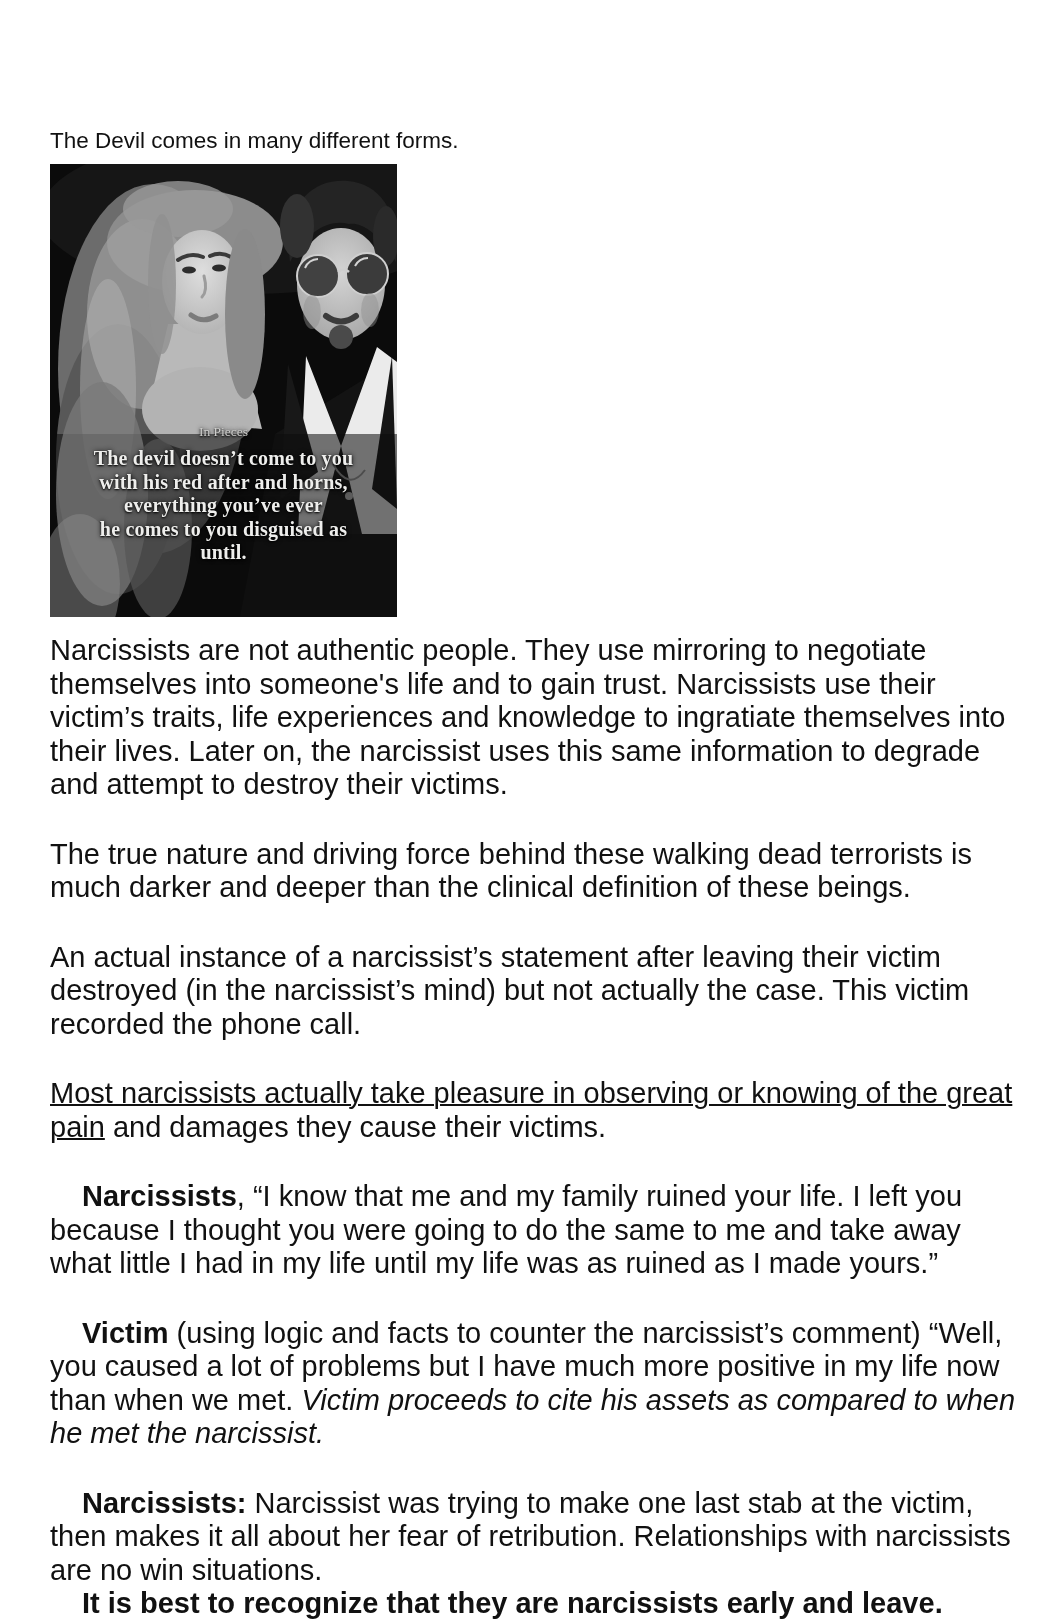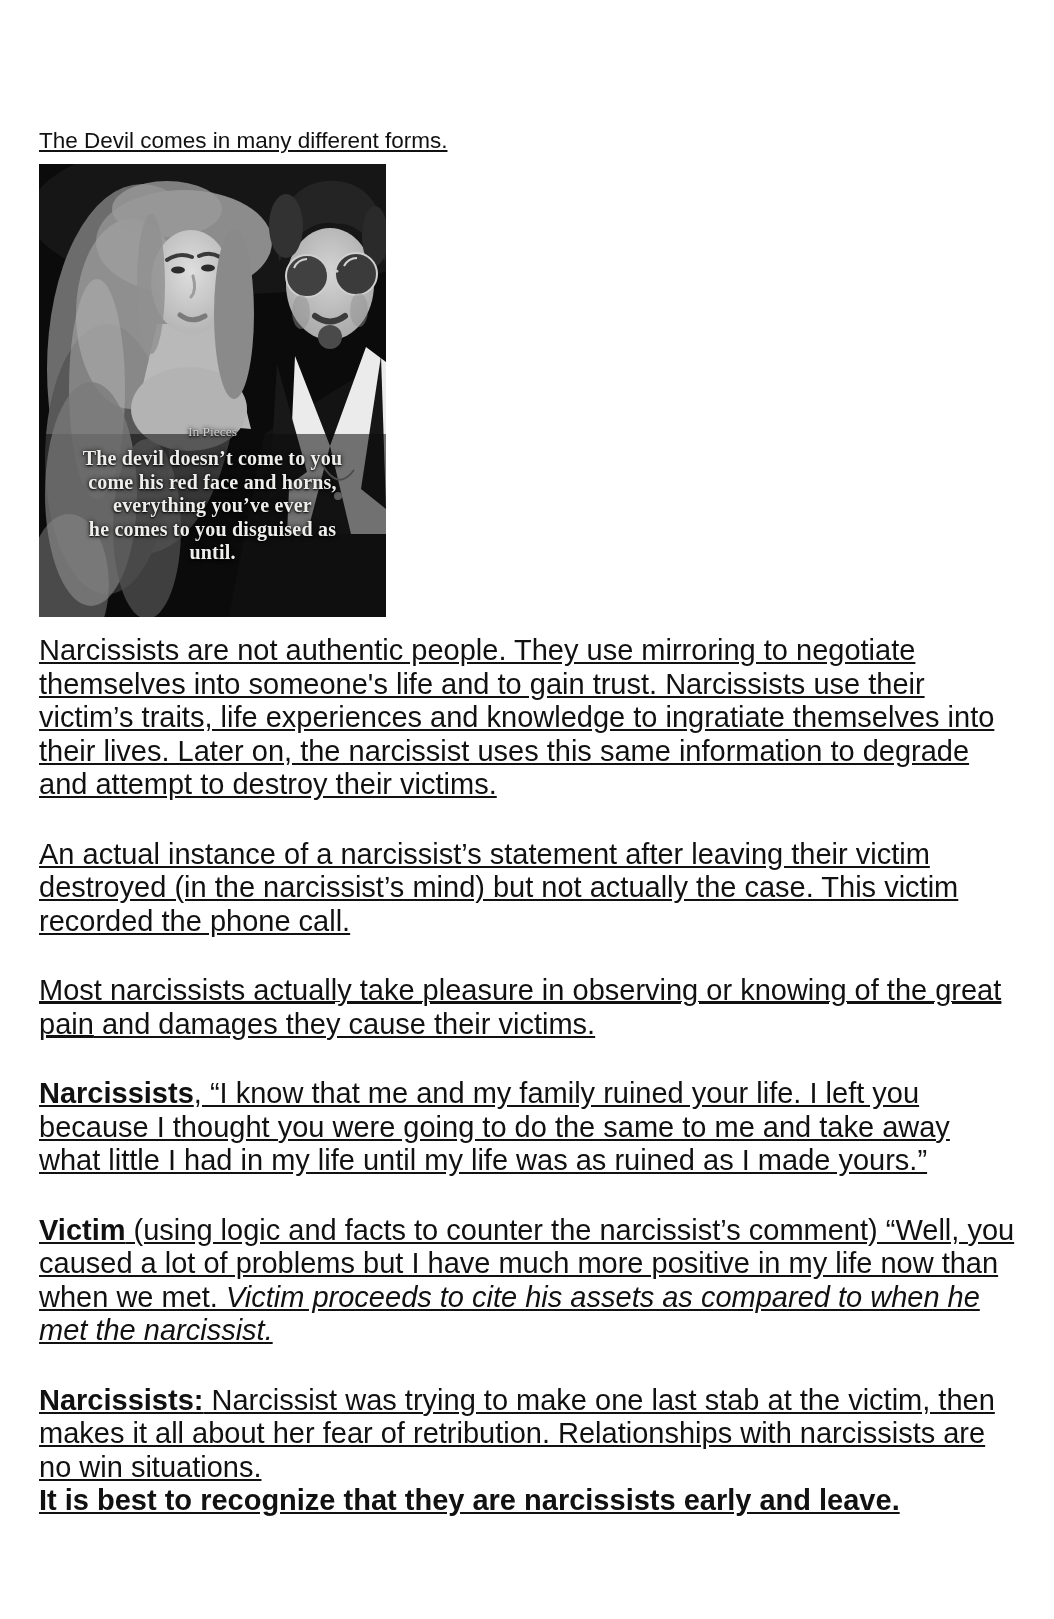--- a/index.html
+++ b/index.html
@@ -4,21 +4,21 @@
 <style>
   html, body { margin: 0; padding: 0; }
   body {
     width: 1054px;
     height: 1619px;
     background: #ffffff;
     color: #111111;
     font-family: "Liberation Sans", "DejaVu Sans", sans-serif;
     overflow: hidden;
   }
-  .page { padding: 127px 39px 0 39px; text-decoration: underline; }
+  .page { padding: 127px 39px 0 50px; }
 
   .intro {
     font-size: 22.5px;
     line-height: 27px;
     margin: 0 0 10px 0;
   }
 
   .photo {
     position: relative;
     width: 347px;
@@ -50,21 +50,21 @@
     letter-spacing: 0.2px;
     text-shadow: 0 1px 2px rgba(0,0,0,0.95), 0 0 5px rgba(0,0,0,0.85);
   }
 
   .body-para {
     font-size: 29px;
     line-height: 33.5px;
     margin: 0 0 36px 0;
     max-width: 976px;
   }
-  .seg-b { font-weight: 700; }
+  .seg-b { font-weight: 700; margin-left: 32px; }
   .seg-i { font-style: italic; }
   .seg-u { text-decoration: underline; text-decoration-thickness: 2px; }
 </style>
 </head>
 <body>
 
 <div class="page">
 
   <p class="intro">The Devil comes in many different forms.</p>
 
@@ -136,30 +136,31 @@
 
       <ellipse cx="52" cy="330" rx="46" ry="112" fill="#7a7a7a" opacity="0.75"></ellipse>
       <ellipse cx="108" cy="365" rx="34" ry="90" fill="#565656" opacity="0.7"></ellipse>
       <ellipse cx="30" cy="420" rx="40" ry="70" fill="#8a8a8a" opacity="0.5"></ellipse>
     </svg>
 
     <div class="photo-overlay">
       <div class="photo-credit">In Pieces</div>
       <div id="quote-lines">
           <div class="quote-line">The devil doesn’t come to you</div>
-          <div class="quote-line">come his red face and horns,</div>
+          <div class="quote-line">with his red after and horns,</div>
           <div class="quote-line">everything you’ve ever</div>
           <div class="quote-line">he comes to you disguised as</div>
           <div class="quote-line">until.</div>
         </div>
     </div>
   </figure>
 
   <div id="paragraphs">
       <p class="body-para"><span>Narcissists are not authentic people. They use mirroring to negotiate themselves into someone's life and to gain trust. Narcissists use their victim’s traits, life experiences and knowledge to ingratiate themselves into their lives. Later on, the narcissist uses this same information to degrade and attempt to destroy their victims.</span></p>
+      <p class="body-para"><span>The true nature and driving force behind these walking dead terrorists is much darker and deeper than the clinical definition of these beings.</span></p>
       <p class="body-para"><span>An actual instance of a narcissist’s statement after leaving their victim destroyed (in the narcissist’s mind) but not actually the case. This victim recorded the phone call.</span></p>
       <p class="body-para"><span class="seg-u">Most narcissists actually take pleasure in observing or knowing of the great pain</span><span> and damages they cause their victims.</span></p>
       <p class="body-para"><span class="seg-b">Narcissists</span><span>, “I know that me and my family ruined your life. I left you because I thought you were going to do the same to me and take away what little I had in my life until my life was as ruined as I made yours.”</span></p>
       <p class="body-para"><span class="seg-b">Victim</span><span> (using logic and facts to counter the narcissist’s comment) “Well, you caused a lot of problems but I have much more positive in my life now than when we met. </span><span class="seg-i">Victim proceeds to cite his assets as compared to when he met the narcissist.</span></p>
       <p class="body-para"><span class="seg-b">Narcissists:</span><span> Narcissist was trying to make one last stab at the victim, then makes it all about her fear of retribution. Relationships with narcissists are no win situations.</span><br><span class="seg-b">It is best to recognize that they are narcissists early and leave.</span></p>
     </div>
 
 </div>
 
 </body></html>

